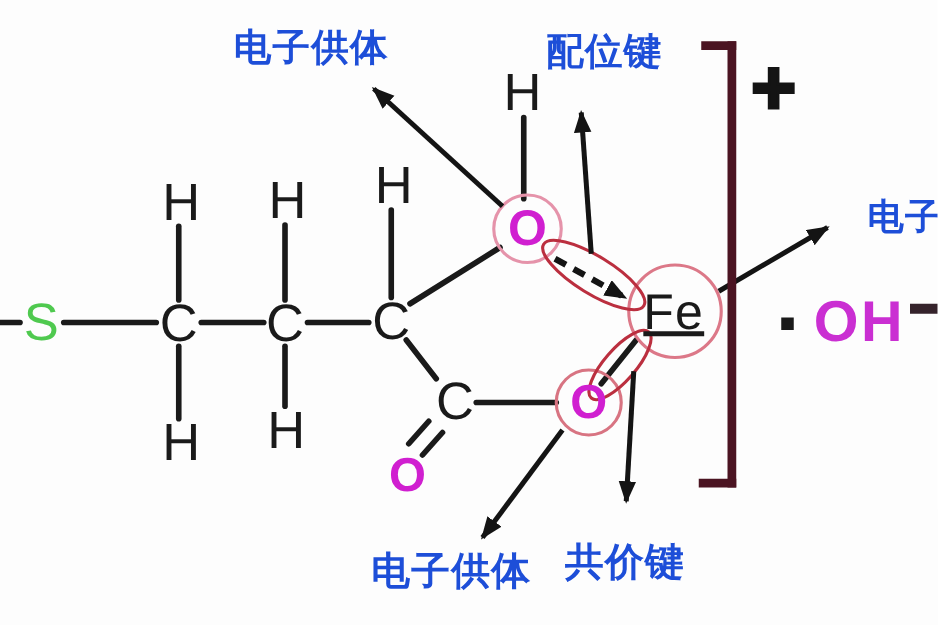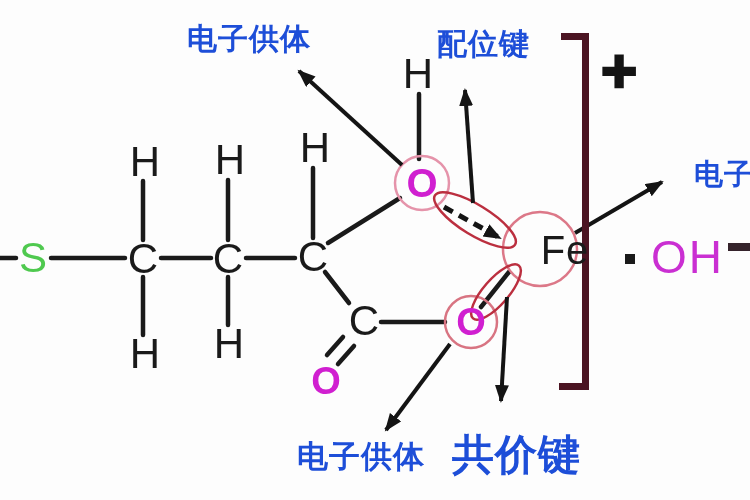--- a/index.html
+++ b/index.html
@@ -39,21 +39,21 @@
     -webkit-text-stroke:2.5px #141414;
     line-height:1;
   }
   .dot-sep{
     position:absolute;
     width:10px;height:10px;
     background:#1a1a1a;
   }
   .hydroxide{
     position:absolute;
-    font-size:46px;font-weight:400;
+    font-size:46px;font-weight:700;
     color:#ca2fd2;
     line-height:1;letter-spacing:2px;
     white-space:nowrap;
   }
   .minus-bar{
     position:absolute;
     width:23px;height:8px;
     background:#35232b;
   }
   
@@ -64,27 +64,27 @@
   #at-c4 {left:364px;top:321px;}
   #at-h1t{left:145px;top:162px;}
   #at-h2t{left:230px;top:160px;}
   #at-h3t{left:315px;top:148px;}
   #at-h1b{left:145px;top:354px;}
   #at-h2b{left:229px;top:344px;}
   #at-ho {left:418px;top:74px;}
   #at-oe {left:422px;top:183px;}
   #at-od {left:326px;top:381px;font-size:38px;}
   #at-oc {left:471px;top:322px;font-size:38px;}
-  #at-fe {left:565px;top:250px;}
+  #at-fe {left:539px;top:250px;text-decoration:underline;}
   
   #lb-donor-top   {left:187px;top:24px;}
-  #lb-coord       {left:437px;top:29px;}
+  #lb-coord       {left:437px;top:29px;font-family:Liberation Mono, monospace;}
   #lb-donor-right {left:694px;top:160px;font-size:29px;}
   #lb-donor-bot   {left:297px;top:441px;font-size:31px;}
-  #lb-covalent    {left:452px;top:434px;font-size:42px;}
+  #lb-covalent    {left:452px;top:434px;font-size:31px;}
   #charge{left:619px;top:71px;}
   #dot{left:625px;top:254px;}
   #oh{left:651px;top:234px;}
   #minus{left:728px;top:243px;}
 </style>
 </head>
 <body>
 
 <div id="stage">
 

